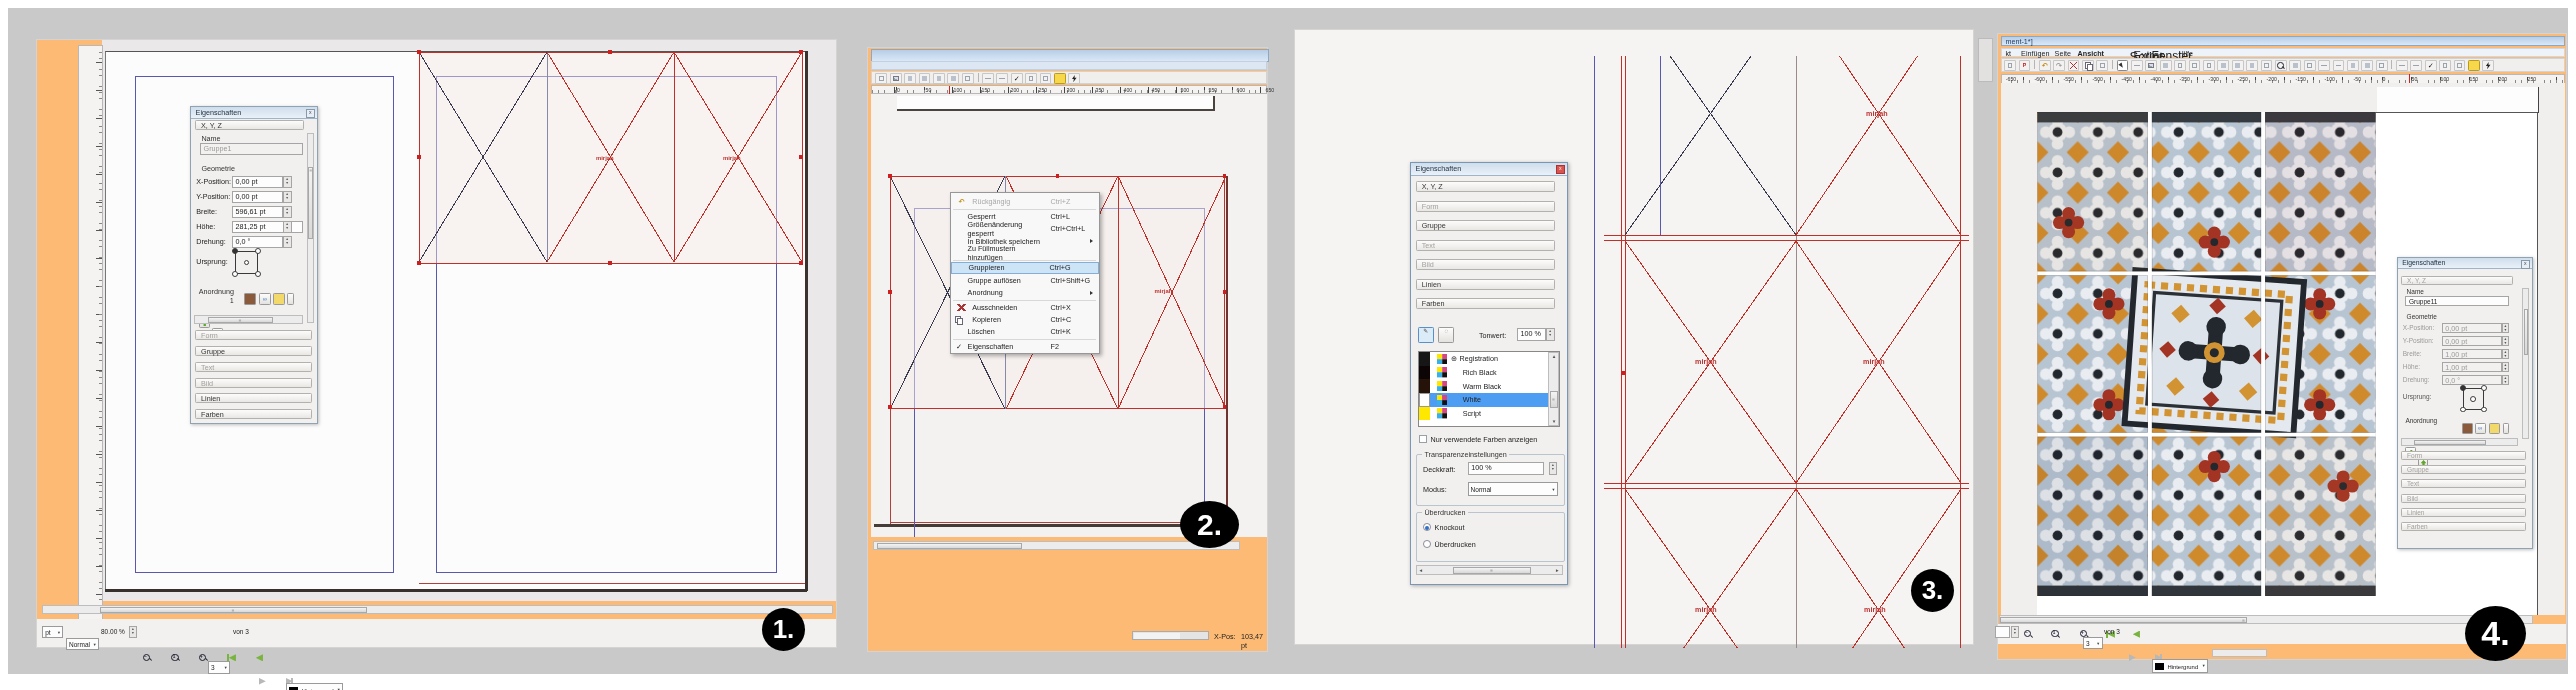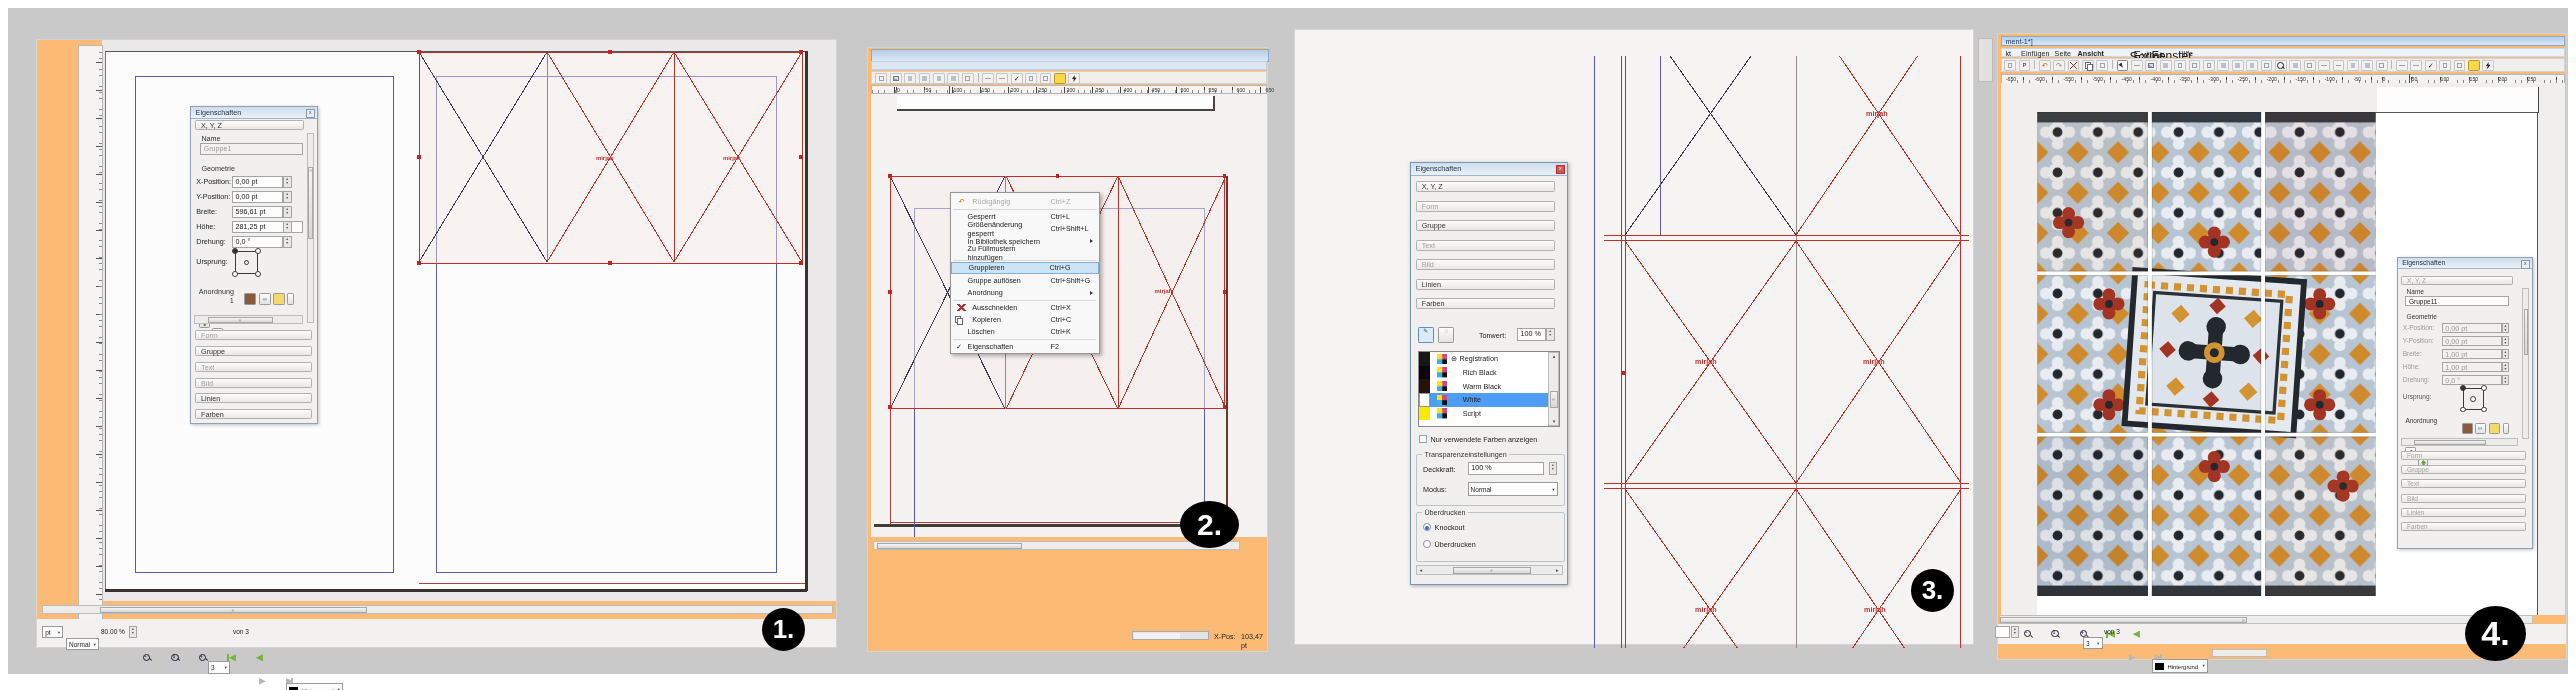--- a/index.html
+++ b/index.html
@@ -290,21 +290,21 @@
           </div>
         <div class="msep"></div>
         <div class="mi">
             <span class="mico"></span>
             <span class="mlab">Gesperrt</span>
             <span class="msho">Ctrl+L</span>
           </div>
         <div class="mi">
             <span class="mico"></span>
             <span class="mlab">Größenänderung gesperrt</span>
-            <span class="msho">Ctrl+Shift+L</span>
+            <span class="msho">Ctrl+Ctrl+L</span>
           </div>
         <div class="mi">
             <span class="mico"></span>
             <span class="mlab">In Bibliothek speichern</span>
             <span class="msho"></span>
             <span class="marrow"></span>
           </div>
         <div class="mi">
             <span class="mico"></span>
             <span class="mlab">Zu Füllmustern hinzufügen</span>

